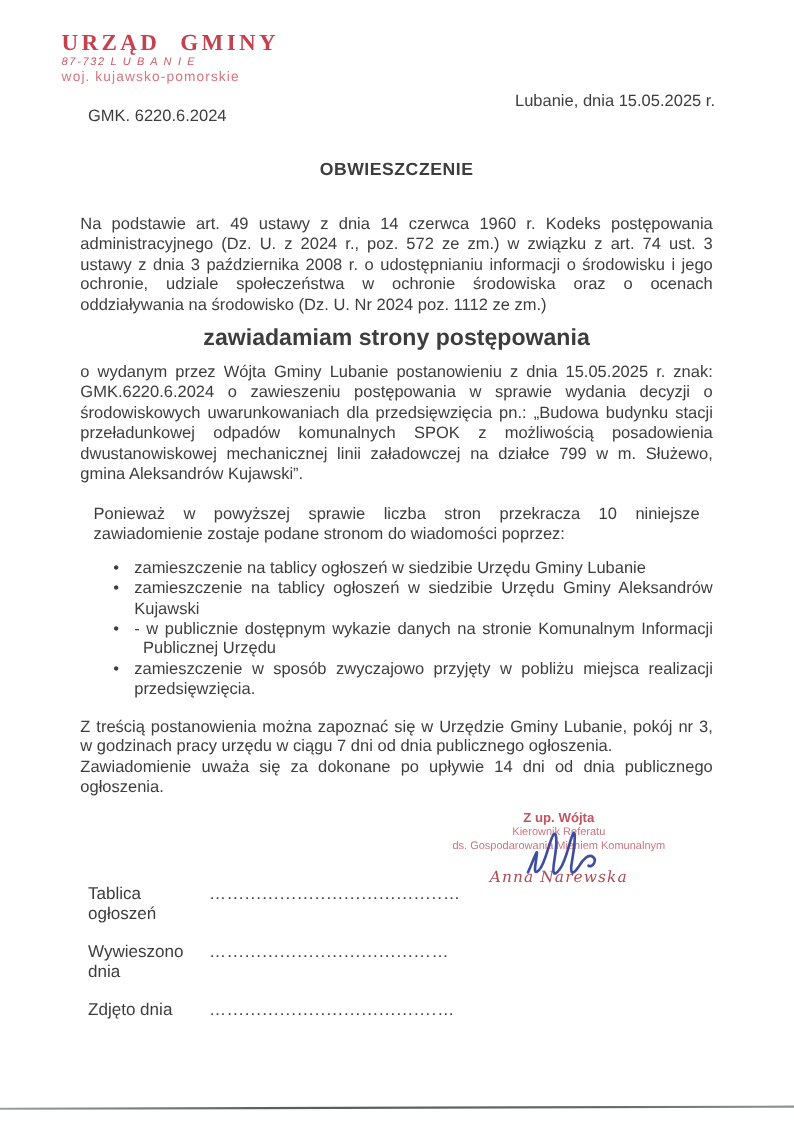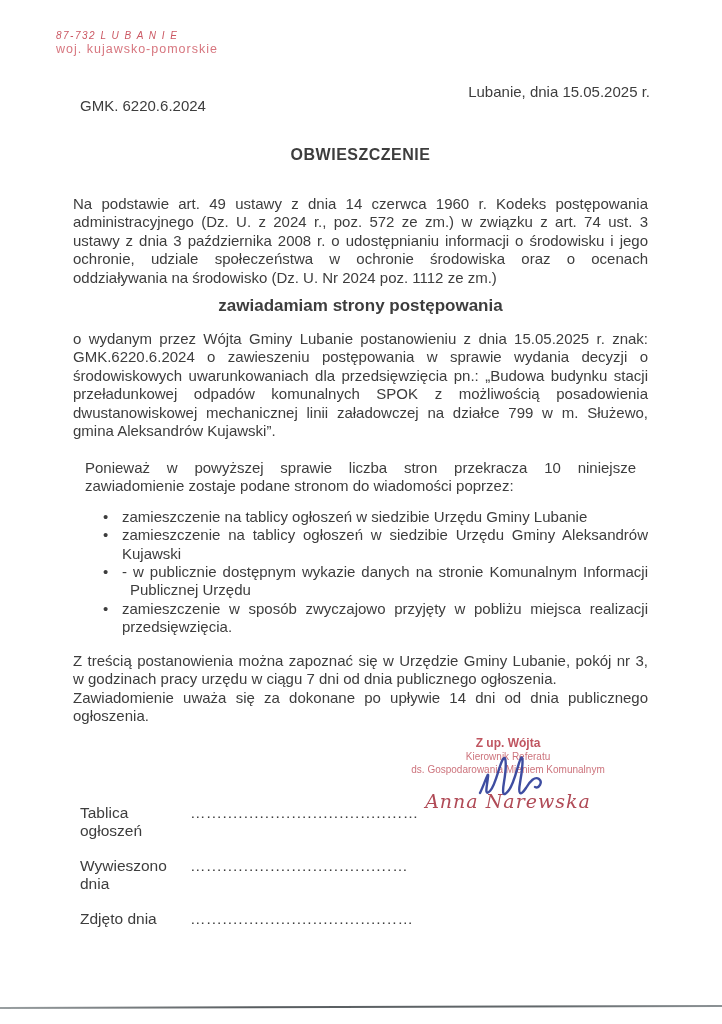--- a/index.html
+++ b/index.html
@@ -63,21 +63,21 @@
   .col{ left:73px; width:575px; position:absolute; }
   .para{
     margin:0;
     font-size:15px;
     line-height:18.4px;
     text-align:justify;
   }
   .p-legal{ top:195px; }
   .notice-heading{
     position:absolute; top:296px; left:73px; width:575px;
-    text-align:center; font-weight:bold; font-size:17px;
+    text-align:center; font-weight:bold; font-size:21px;
   }
   .p-decision{ top:330px; }
   .distribution{ top:447px; }
   .distribution p{ margin:12px; }
   ul.bullets{
     margin:0; padding:0;
     list-style:none;
   }
   ul.bullets li{
     position:relative;
@@ -111,21 +111,21 @@
   .sig-pos2{
     font-size:10px; color:#cd747d; line-height:1.25;
   }
   .sig-ink{
     position:absolute; top:14px; left:92px;
     width:86px; height:50px;
   }
   .sig-name{
     font-family:"DejaVu Serif", serif;
     font-style:italic;
-    font-size:19px;
+    font-size:14px;
     color:#b04a56;
     margin-top:14px;
     letter-spacing:1px;
   }
   
   .footer-fields{
     position:absolute; top:804px; left:80px; width:400px;
   }
   .field{
     display:flex;
@@ -141,20 +141,21 @@
     background:linear-gradient(to right,#9aa0a2,#585d60 35%,#62686b 75%,#8d9396);
     transform:rotate(-0.15deg);
   }
 </style>
 </head>
 <body>
 
 <div class="page">
 
   <div class="stamp">
+    <div class="stamp-line1">URZĄD GMINY</div>
     <div class="stamp-line2">87-732  L U B A N I E</div>
     <div class="stamp-line3">woj. kujawsko-pomorskie</div>
   </div>
 
   <div class="date-line">Lubanie, dnia 15.05.2025 r.</div>
 
   <div class="ref-number">GMK. 6220.6.2024</div>
 
   <div class="doc-title">OBWIESZCZENIE</div>
 

